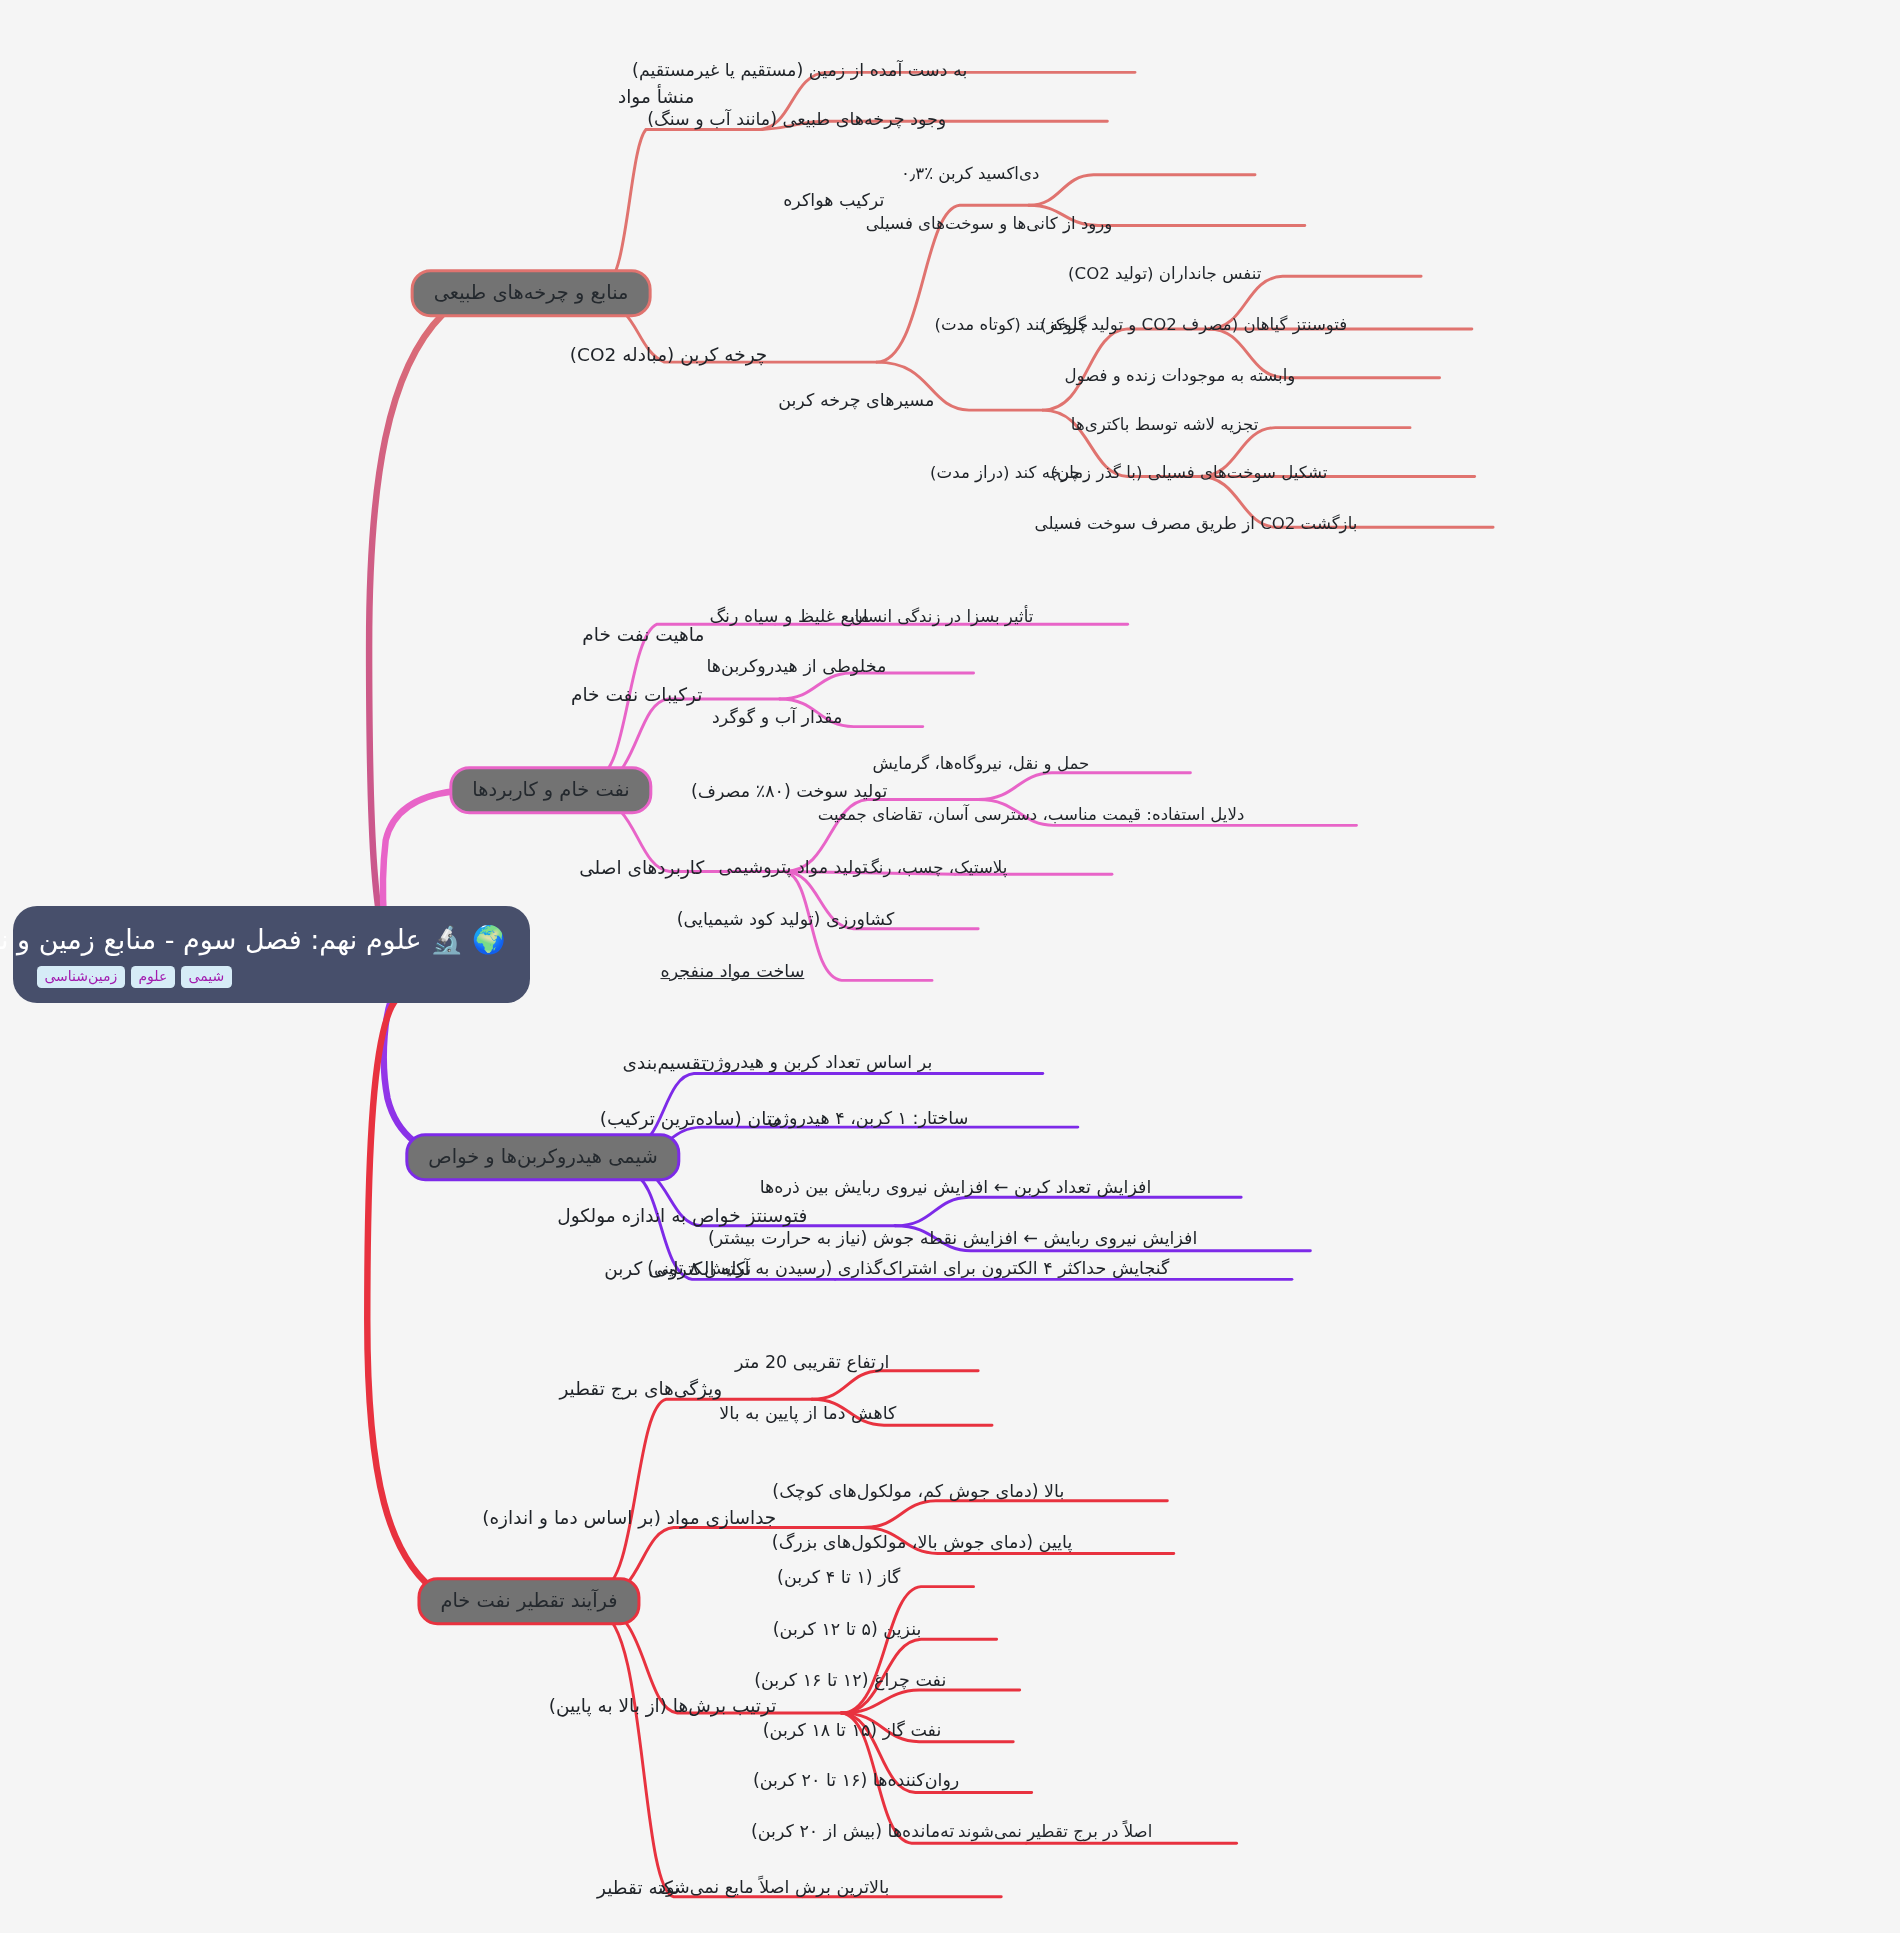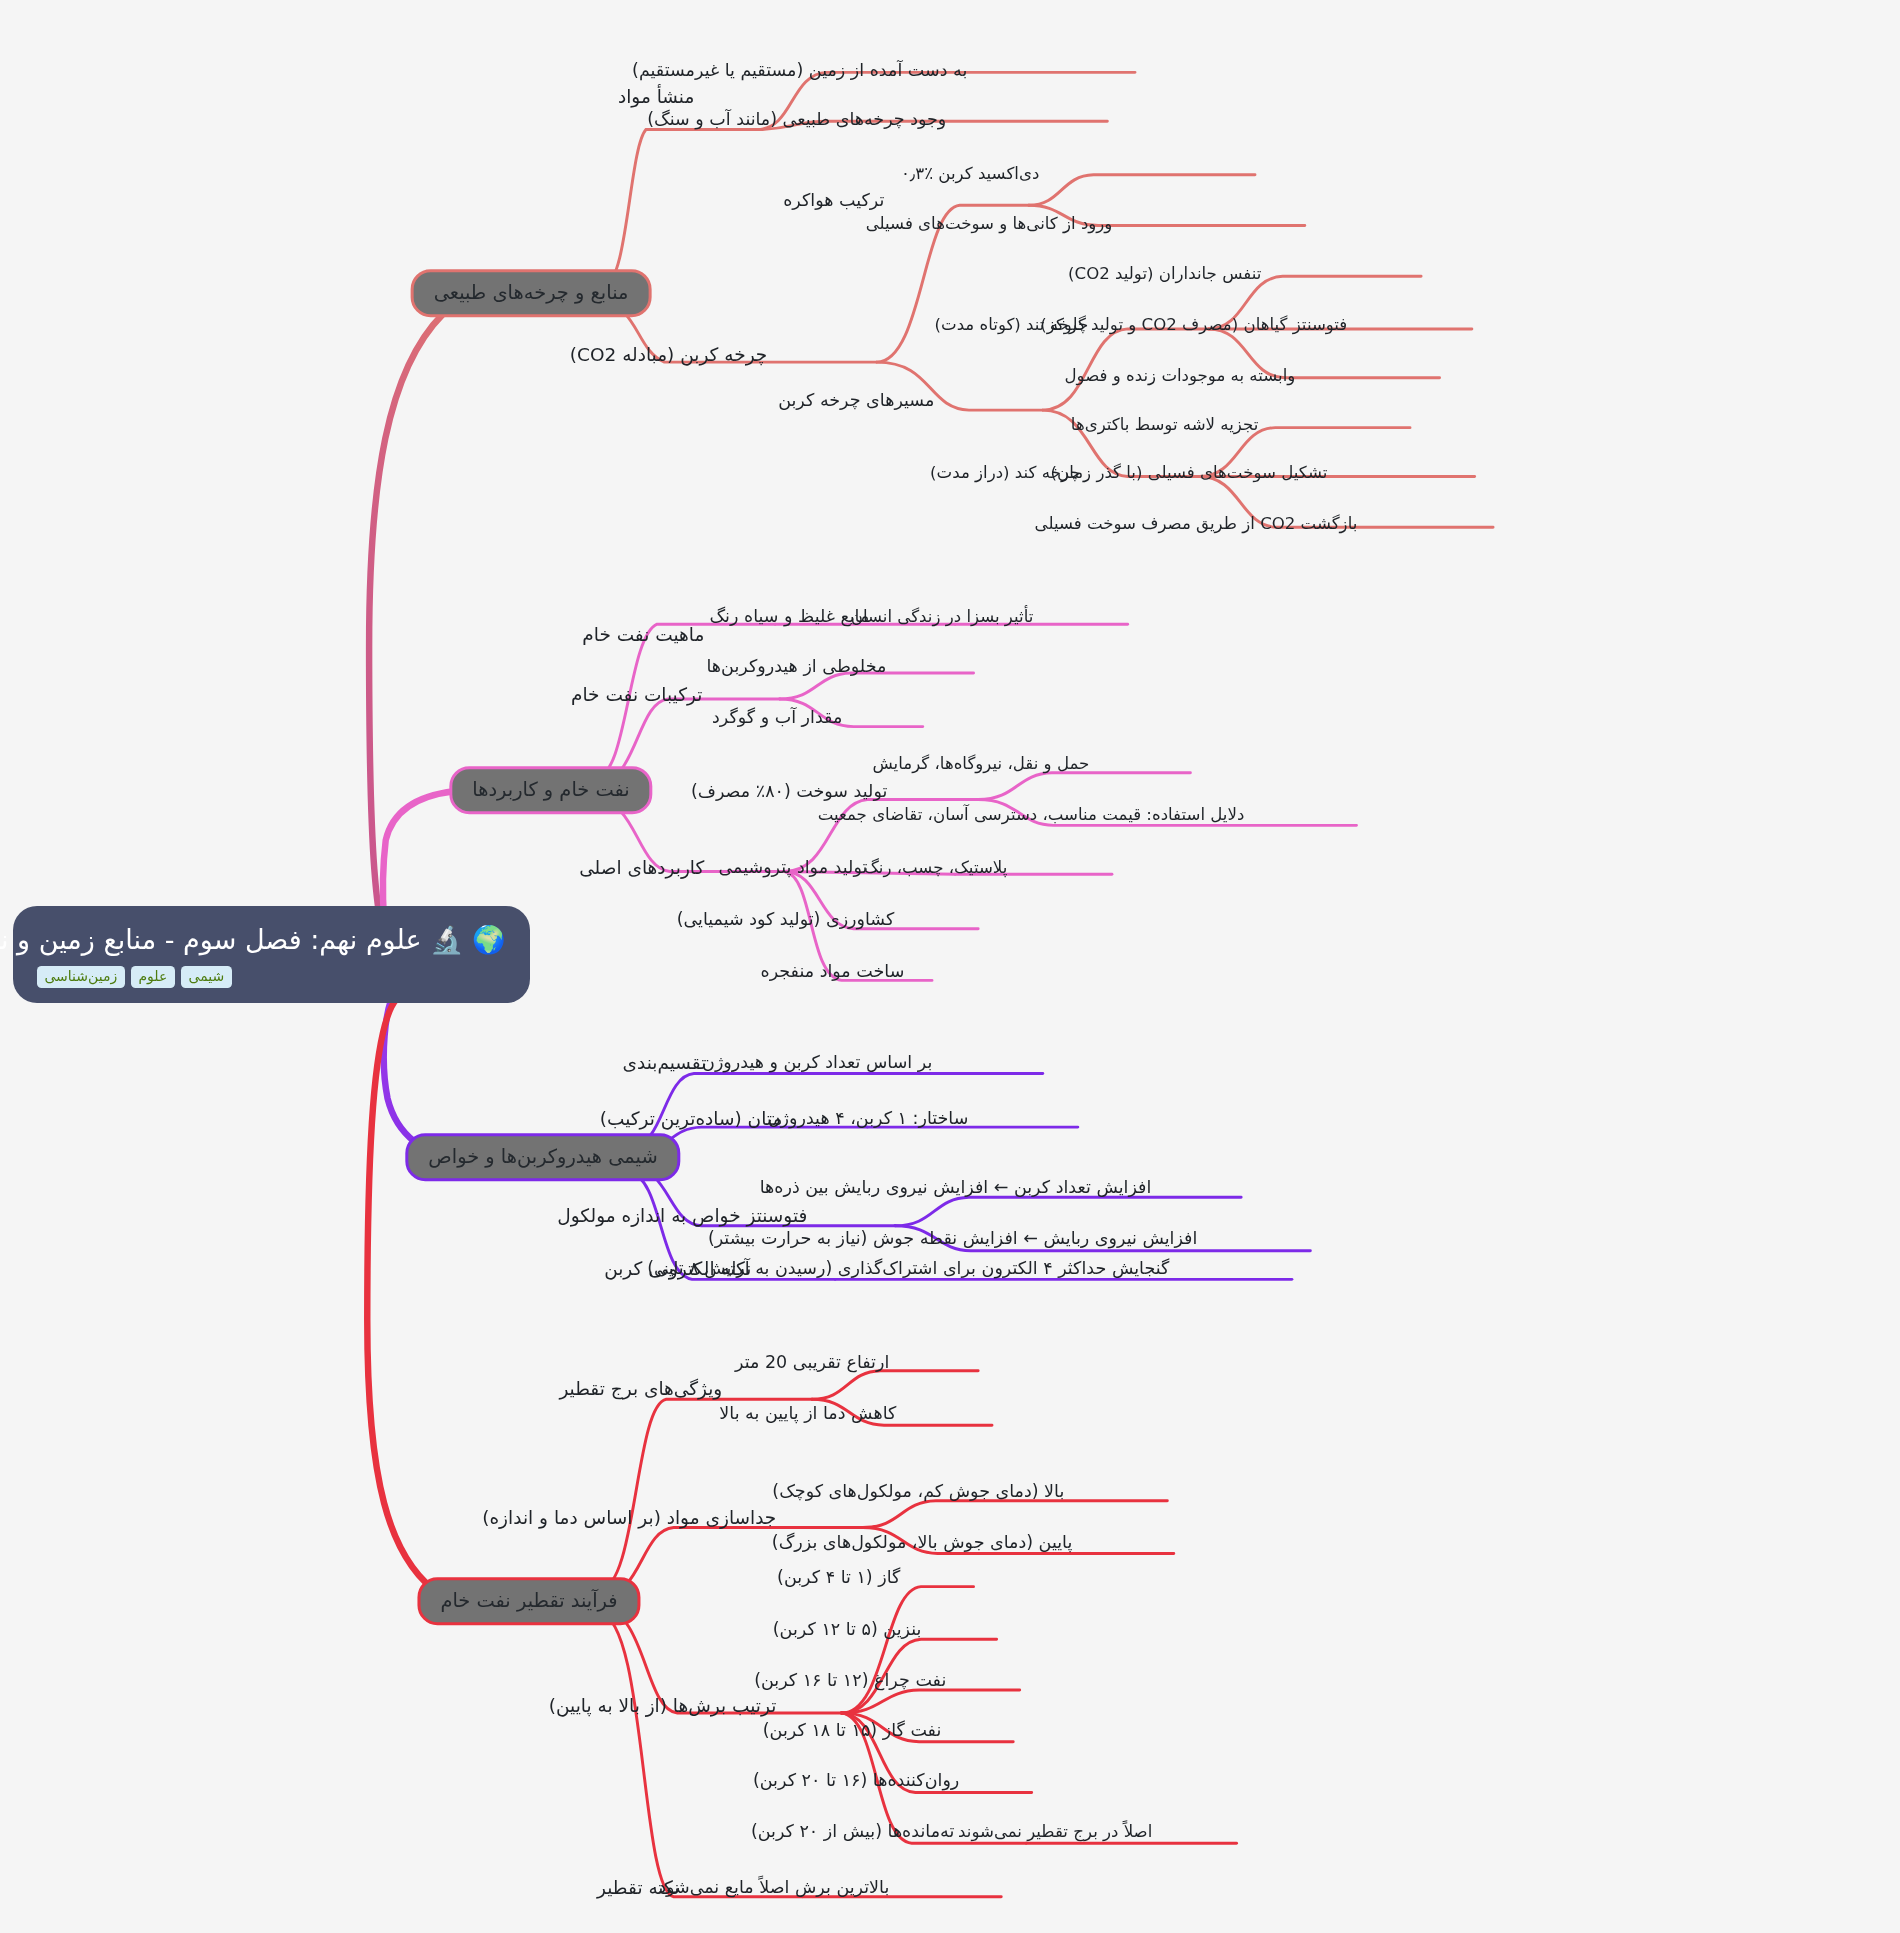--- a/index.html
+++ b/index.html
@@ -43,21 +43,21 @@
   .root-tags {
     margin-top: 9.2px;
     display: flex;
     flex-direction: row;
     gap: 6.5px;
     justify-content: flex-end;
     direction: rtl;
   }
   .root-tag {
     background: #d6ecf7;
-    color: #4d7c0f;
+    color: #a21caf;
     font-size: 14px;
     border-radius: 4.6px;
     padding: 2.8px 7.4px 3.7px 7.4px;
     line-height: 1.15;
     white-space: nowrap;
   }
   
   .branch-node {
     position: absolute;
     background: #737373;
@@ -251,21 +251,21 @@
       <div class="node-label lvl2" style="top: 695px; right: 1194px;">ترکیبات نفت خام</div>
       <div class="node-label lvl3" style="top: 667px; right: 1010px;">مخلوطی از هیدروکربن‌ها</div>
       <div class="node-label lvl3" style="top: 718px; right: 1054px;">مقدار آب و گوگرد</div>
       <div class="node-label lvl2" style="top: 868px; right: 1192px;">کاربردهای اصلی</div>
       <div class="node-label lvl3" style="top: 792px; right: 1009px;">تولید سوخت (۸۰٪ مصرف)</div>
       <div class="node-label lvl4" style="top: 764px; right: 807px;">حمل و نقل، نیروگاه‌ها، گرمایش</div>
       <div class="node-label lvl4" style="top: 815px; right: 652px;">دلایل استفاده: قیمت مناسب، دسترسی آسان، تقاضای جمعیت</div>
       <div class="node-label lvl3" style="top: 868px; right: 1029px;">تولید مواد پتروشیمی</div>
       <div class="node-label lvl4" style="top: 868px; right: 889px;">پلاستیک، چسب، رنگ</div>
       <div class="node-label lvl3" style="top: 920px; right: 1002px;">کشاورزی (تولید کود شیمیایی)</div>
-      <div class="node-label lvl3" style="top: 972px; right: 992px;">ساخت مواد منفجره</div>
+      <div class="node-label lvl3" style="top: 972px; right: 1092px; text-decoration: underline;">ساخت مواد منفجره</div>
       <div class="node-label lvl2" style="top: 1063px; right: 1190px;">تقسیم‌بندی</div>
       <div class="node-label lvl3" style="top: 1063px; right: 964px;">بر اساس تعداد کربن و هیدروژن</div>
       <div class="node-label lvl2" style="top: 1119px; right: 1114px;">متان (ساده‌ترین ترکیب)</div>
       <div class="node-label lvl3" style="top: 1119px; right: 928px;">ساختار: ۱ کربن، ۴ هیدروژن</div>
       <div class="node-label lvl2" style="top: 1216px; right: 1089px;">فتوسنتز خواص به اندازه مولکول</div>
       <div class="node-label lvl3" style="top: 1188px; right: 745px;">افزایش تعداد کربن ← افزایش نیروی ربایش بین ذره‌ها</div>
       <div class="node-label lvl3" style="top: 1239px; right: 699px;">افزایش نیروی ربایش ← افزایش نقطه جوش (نیاز به حرارت بیشتر)</div>
       <div class="node-label lvl2" style="top: 1269px; right: 1145px;">نکته الکترونی کربن</div>
       <div class="node-label lvl3" style="top: 1269px; right: 727px;">گنجایش حداکثر ۴ الکترون برای اشتراک‌گذاری (رسیدن به آرایش ۸ تایی)</div>
       <div class="node-label lvl2" style="top: 1389px; right: 1174px;">ویژگی‌های برج تقطیر</div>

